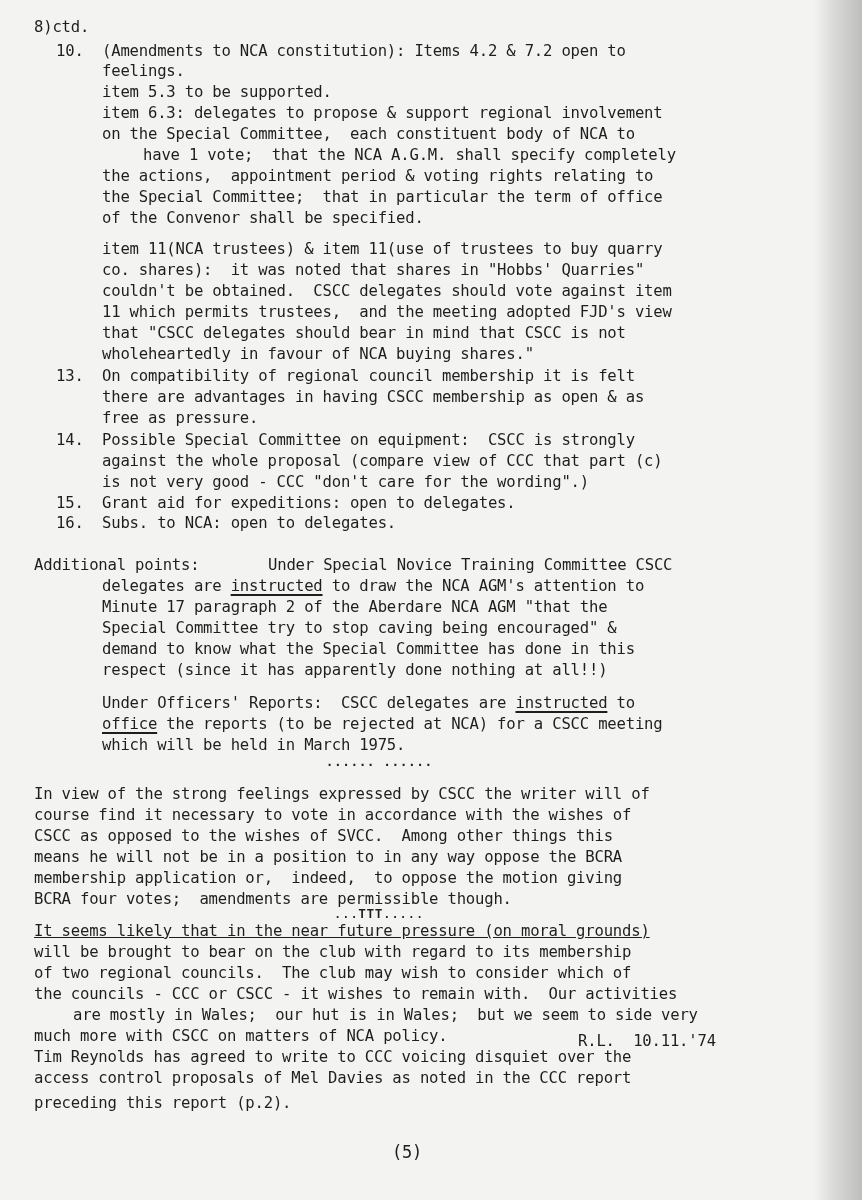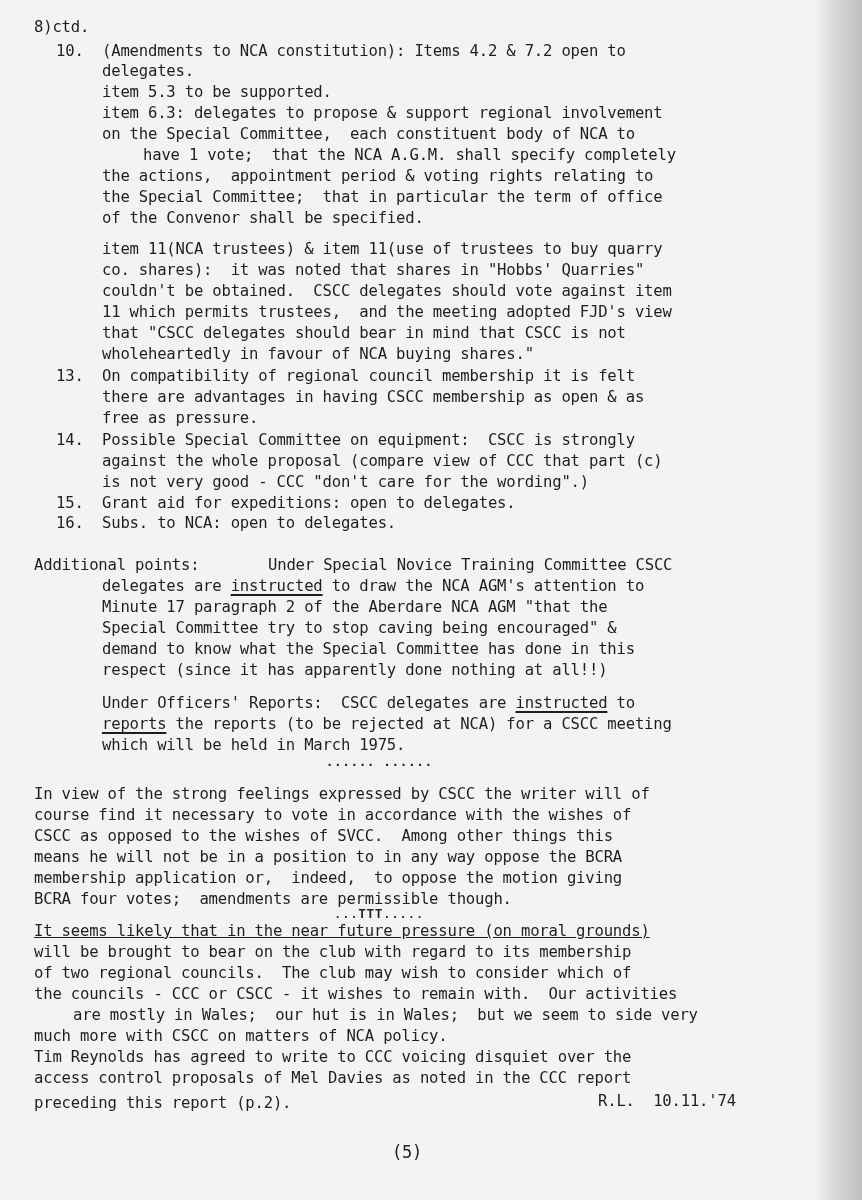--- a/index.html
+++ b/index.html
@@ -27,21 +27,21 @@
 <body>
 
 <div class="page-shadow"></div>
 
 <div class="doc">
 
   <div class="line" style="left:34px;top:18px;">8)ctd.</div>
 
   <div class="line" style="left:56px;top:42px;">10.</div>
   <div class="line" style="left:102px;top:42px;">(Amendments to NCA constitution): Items 4.2 &amp; 7.2 open to</div>
-  <div class="line" style="left:102px;top:62px;">delegates.</div>
+  <div class="line" style="left:102px;top:62px;">feelings.</div>
   <div class="line" style="left:102px;top:83px;">item 5.3 to be supported.</div>
   <div class="line" style="left:102px;top:104px;">item 6.3: delegates to propose &amp; support regional involvement</div>
   <div class="line" style="left:102px;top:125px;">on the Special Committee,  each constituent body of NCA to</div>
   <div class="line" style="left:102px;top:146px;margin-left:41px;">have 1 vote;  that the NCA A.G.M. shall specify completely</div>
   <div class="line" style="left:102px;top:167px;">the actions,  appointment period &amp; voting rights relating to</div>
   <div class="line" style="left:102px;top:188px;">the Special Committee;  that in particular the term of office</div>
   <div class="line" style="left:102px;top:209px;">of the Convenor shall be specified.</div>
   <div class="line" style="left:102px;top:240px;">item 11(NCA trustees) &amp; item 11(use of trustees to buy quarry</div>
   <div class="line" style="left:102px;top:261px;">co. shares):  it was noted that shares in "Hobbs' Quarries"</div>
   <div class="line" style="left:102px;top:282px;">couldn't be obtained.  CSCC delegates should vote against item</div>
@@ -67,21 +67,21 @@
 
   <div class="line" style="left:34px;top:556px;">Additional points:</div>
   <div class="line" style="left:268px;top:556px;">Under Special Novice Training Committee CSCC</div>
   <div class="line" style="left:102px;top:577px;"><span>delegates are </span><span class="u">instructed</span><span> to draw the NCA AGM's attention to</span></div>
   <div class="line" style="left:102px;top:598px;">Minute 17 paragraph 2 of the Aberdare NCA AGM "that the</div>
   <div class="line" style="left:102px;top:619px;">Special Committee try to stop caving being encouraged" &amp;</div>
   <div class="line" style="left:102px;top:640px;">demand to know what the Special Committee has done in this</div>
   <div class="line" style="left:102px;top:661px;">respect (since it has apparently done nothing at all!!)</div>
 
   <div class="line" style="left:102px;top:694px;"><span>Under Officers' Reports:  CSCC delegates are </span><span class="u">instructed</span><span> to</span></div>
-  <div class="line" style="left:102px;top:715px;"><span class="u">reports</span><span> the reports (to be rejected at NCA) for a CSCC meeting</span></div>
+  <div class="line" style="left:102px;top:715px;"><span class="u">office</span><span> the reports (to be rejected at NCA) for a CSCC meeting</span></div>
   <div class="line" style="left:102px;top:736px;">which will be held in March 1975.</div>
   <div class="dots" style="left:326px;top:753px;">...... ......</div>
 
   <div class="line" style="left:34px;top:785px;">In view of the strong feelings expressed by CSCC the writer will of</div>
   <div class="line" style="left:34px;top:806px;">course find it necessary to vote in accordance with the wishes of</div>
   <div class="line" style="left:34px;top:827px;">CSCC as opposed to the wishes of SVCC.  Among other things this</div>
   <div class="line" style="left:34px;top:848px;">means he will not be in a position to in any way oppose the BCRA</div>
   <div class="line" style="left:34px;top:869px;">membership application or,  indeed,  to oppose the motion giving</div>
   <div class="line" style="left:34px;top:890px;">BCRA four votes;  amendments are permissible though.</div>
   <div class="dots" style="left:334px;top:906px;font-family:Liberation Mono, monospace;">...TTT.....</div>
@@ -89,16 +89,16 @@
   <div class="line" style="left:34px;top:922px;text-decoration:underline;">It seems likely that in the near future pressure (on moral grounds)</div>
   <div class="line" style="left:34px;top:943px;">will be brought to bear on the club with regard to its membership</div>
   <div class="line" style="left:34px;top:964px;">of two regional councils.  The club may wish to consider which of</div>
   <div class="line" style="left:34px;top:985px;">the councils - CCC or CSCC - it wishes to remain with.  Our activities</div>
   <div class="line" style="left:34px;top:1006px;margin-left:39px;">are mostly in Wales;  our hut is in Wales;  but we seem to side very</div>
   <div class="line" style="left:34px;top:1027px;">much more with CSCC on matters of NCA policy.</div>
   <div class="line" style="left:34px;top:1048px;">Tim Reynolds has agreed to write to CCC voicing disquiet over the</div>
   <div class="line" style="left:34px;top:1069px;">access control proposals of Mel Davies as noted in the CCC report</div>
   <div class="line" style="left:34px;top:1094px;">preceding this report (p.2).</div>
 
-  <div class="line" style="left:578px;top:1092px;margin-left:20px;">R.L.  10.11.'74</div>
+  <div class="line" style="left:578px;top:1032px;">R.L.  10.11.'74</div>
 
   <div class="pagenum">(5)</div>
 </div>
 
 </body></html>

